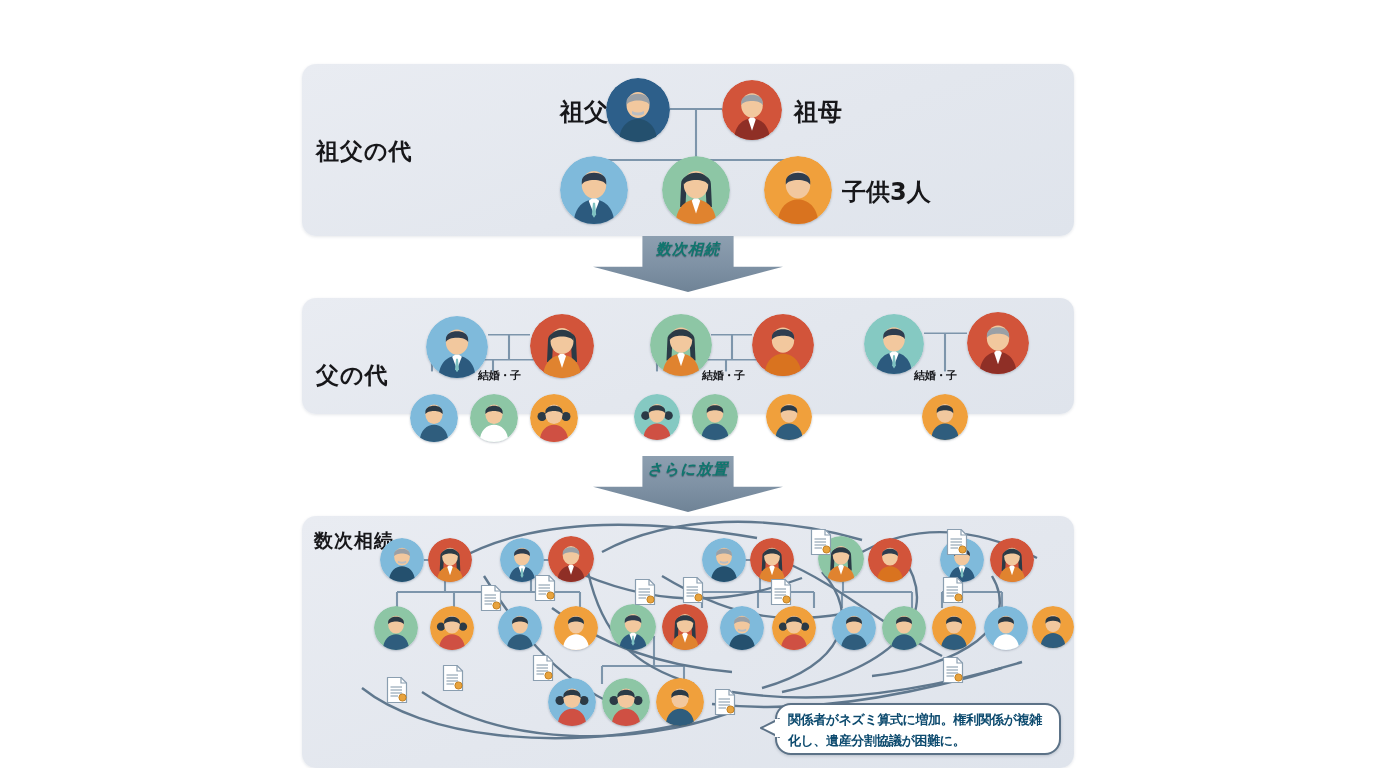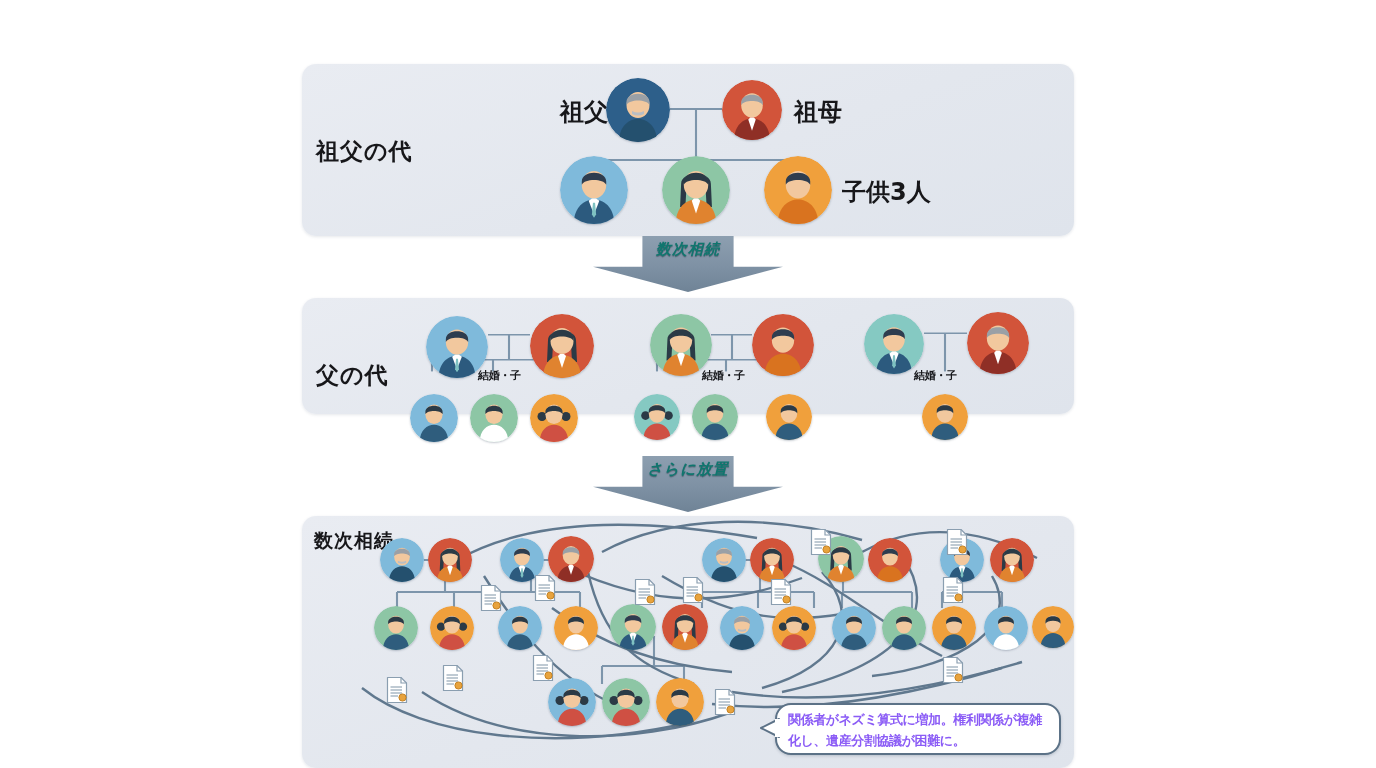--- a/index.html
+++ b/index.html
@@ -91,21 +91,21 @@
 
   
   .callout{
     position:absolute;left:775px;top:703px;width:286px;height:52px;
     background:#ffffff;border:2px solid #5c7287;border-radius:16px;
     box-shadow:0 1px 3px rgba(60,75,95,.25);
     box-sizing:border-box;
     padding:5px 9px 0 11px;
   }
   .callout .ctext{
-    font-size:13px;font-weight:bold;color:#8b5cf6;line-height:1.58;
+    font-size:13px;font-weight:bold;color:#0c4a6e;line-height:1.58;
     font-family:"DejaVu Sans","Liberation Sans",sans-serif;
     letter-spacing:-.4px;
   }
   .callout .tail{
     position:absolute;left:-17px;top:12px;width:20px;height:22px;
   }
 </style>
 </head>
 <body>
 

